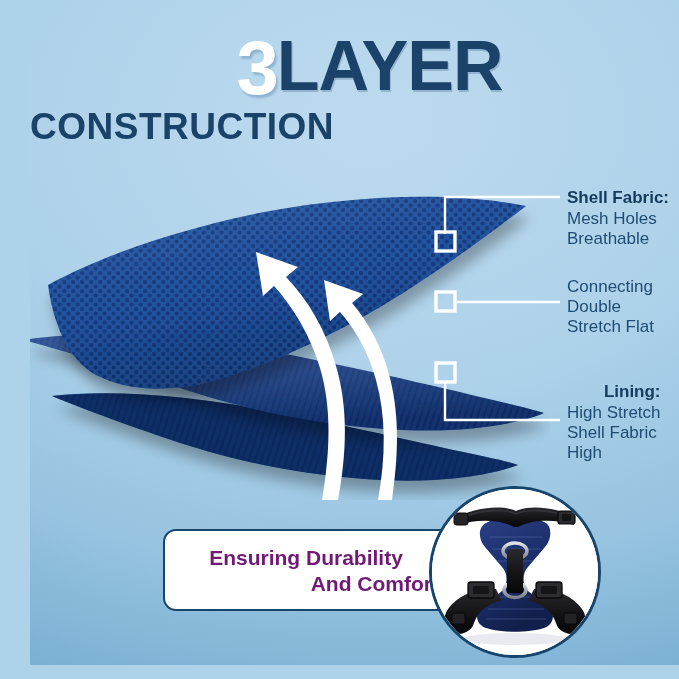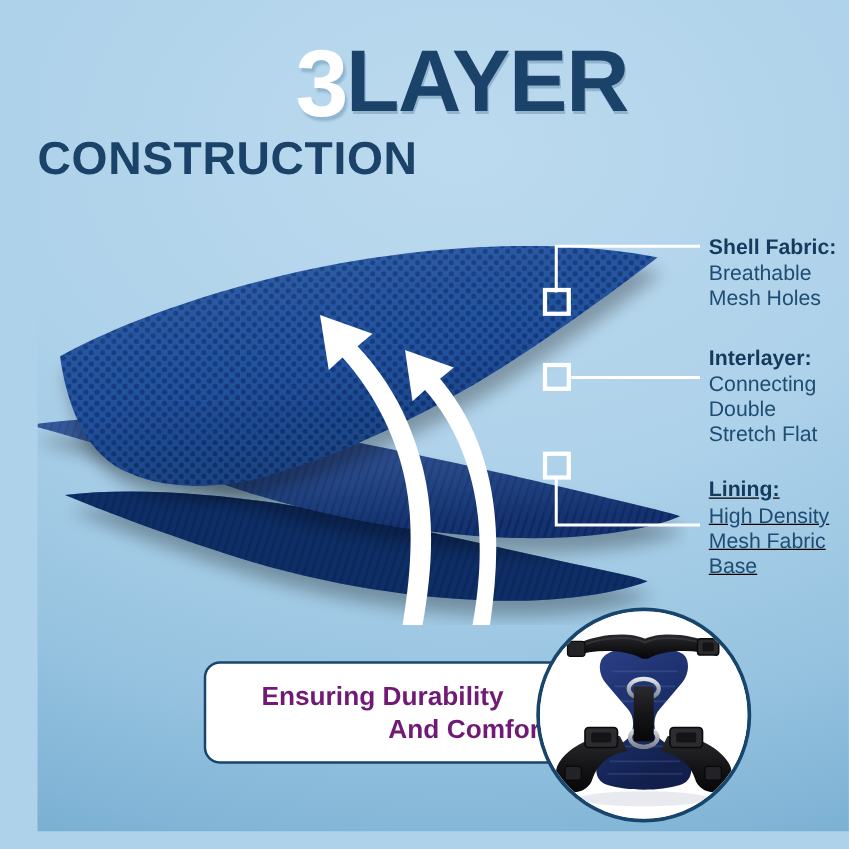--- a/index.html
+++ b/index.html
@@ -39,28 +39,28 @@
   
   .layers{position:absolute;left:0;top:140px;width:520px;height:360px;}
   .layers svg{display:block;}
 
   
   .connectors{position:absolute;left:0;top:0;width:679px;height:679px;pointer-events:none;}
 
   
   .callout{position:absolute;white-space:nowrap;line-height:1.18;}
   .callout .c-head{
-    font-size:17px;font-weight:bold;color:#143A5C;display:block;margin-bottom:1px;
+    font-size:17px;font-weight:bold;color:#143A5C;display:block;margin-bottom:1px;text-align:right;
   }
   .callout .c-line{
     font-size:17px;font-weight:normal;color:#1F4C72;display:block;
   }
   #callout-shell{left:537px;top:188px;}
   #callout-interlayer{left:537px;top:277px;}
-  #callout-lining{left:537px;top:382px;text-decoration:underline;}
+  #callout-lining{left:537px;top:382px;}
 
   
   .banner{
     position:absolute;left:133px;top:529px;width:298px;height:82px;
     background:#FFFFFF;border:2px solid #17456C;border-radius:13px;
     box-sizing:border-box;
   }
   .banner-text{
     position:absolute;left:0;top:14px;width:282px;
     text-align:center;line-height:1.26;
@@ -186,36 +186,35 @@
     </g>
 
     <g>
       <path d="M415,383 L415,420 L530,420" fill="none" stroke="#FFFFFF" stroke-width="2.4"></path>
       <rect x="406" y="363" width="19" height="19" fill="none" stroke="#FFFFFF" stroke-width="3.4"></rect>
     </g>
   </svg>
 
   <div class="callout" id="callout-shell">
     <span class="c-head">Shell Fabric:</span>
+    <span class="c-line">Mesh Holes</span>
     <span class="c-line">Breathable</span>
-    <span class="c-line">Mesh Holes</span>
   </div>
 
   <div class="callout" id="callout-interlayer">
-    <span class="c-head">Interlayer:</span>
     <span class="c-line">Connecting</span>
     <span class="c-line">Double</span>
     <span class="c-line">Stretch Flat</span>
   </div>
 
   <div class="callout" id="callout-lining">
     <span class="c-head">Lining:</span>
-    <span class="c-line">High Density</span>
-    <span class="c-line">Mesh Fabric</span>
-    <span class="c-line">Base</span>
+    <span class="c-line">High Stretch</span>
+    <span class="c-line">Shell Fabric</span>
+    <span class="c-line">High</span>
   </div>
 
   <div class="banner">
     <div class="banner-text">
       <span class="bl1">Ensuring Durability</span>
       <span class="bl2">And Comfort</span>
     </div>
   </div>
 
   <div class="product-circle">

